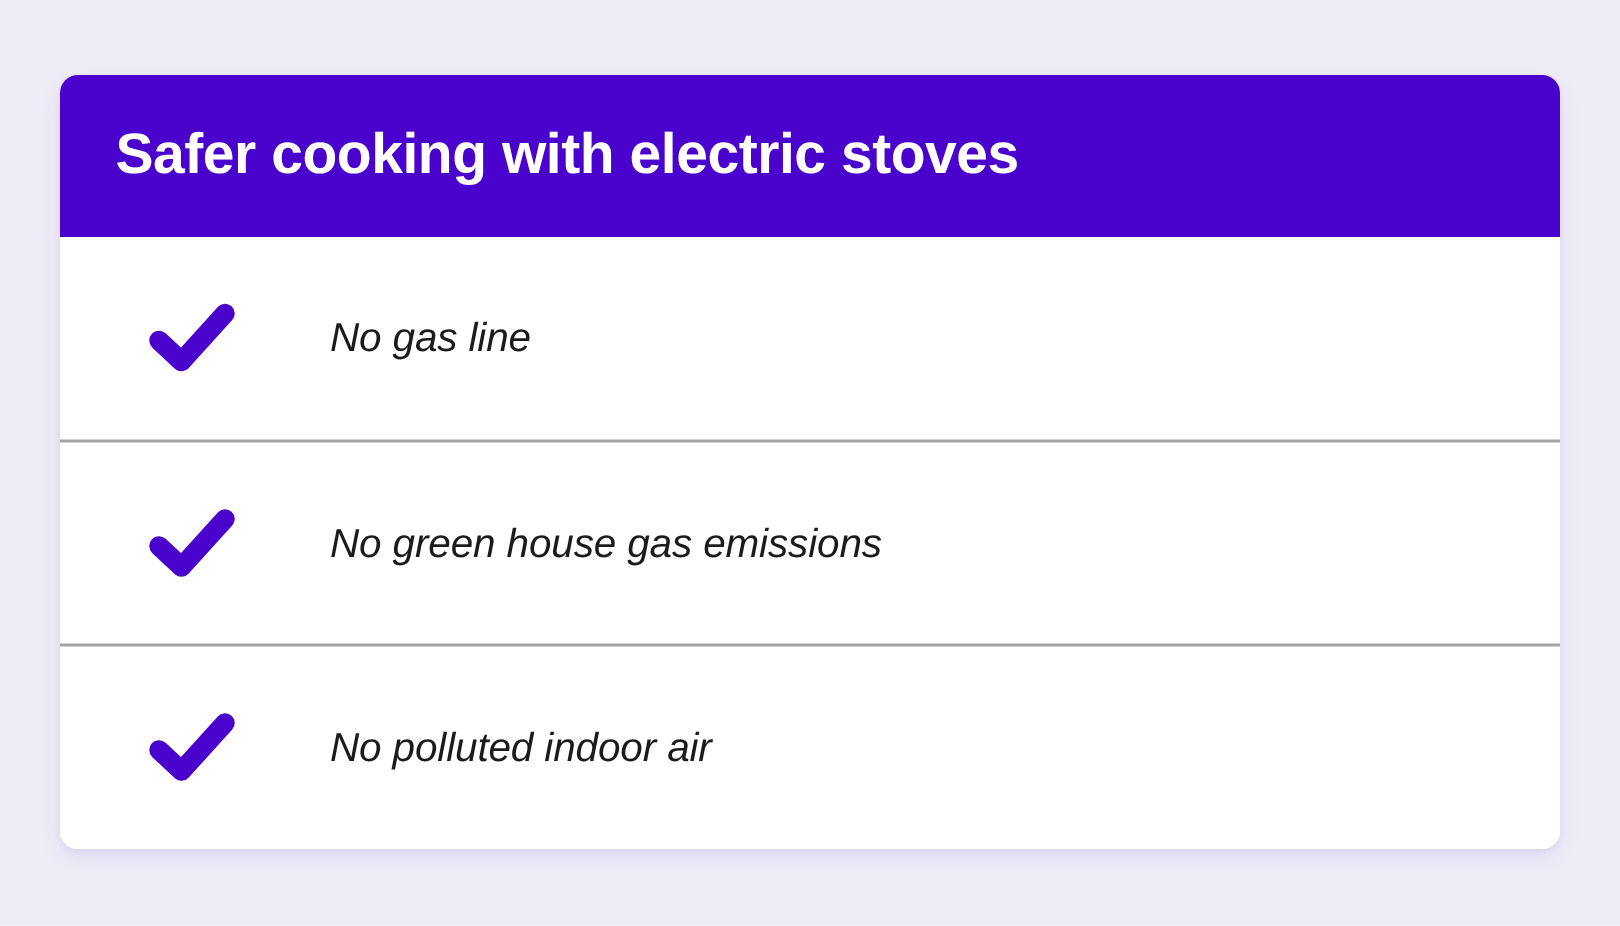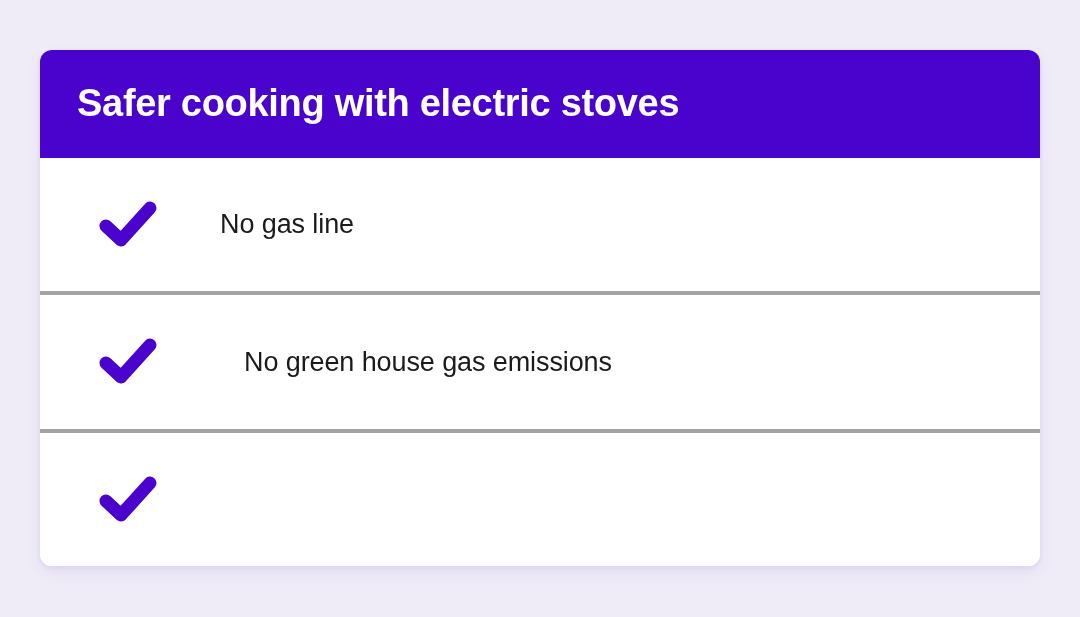--- a/index.html
+++ b/index.html
@@ -64,24 +64,24 @@
     flex-direction: column;
     background: #ffffff;
   }
   .benefit-row {
     flex: 1 1 0;
     display: flex;
     align-items: center;
     box-sizing: border-box;
     background: #ffffff;
     position: relative;
+    font-style: italic;
   }
   .benefit-row + .benefit-row {
-    border-top: 4px solid #a3a3a3;
-    gap: 24px;
+    border-top: 2px solid #a3a3a3;
   }
 
   .check-cell {
     flex: 0 0 180px;
     display: flex;
     align-items: center;
     justify-content: flex-start;
     padding-left: 59px;
     box-sizing: border-box;
   }
@@ -131,17 +131,18 @@
         <div class="benefit-label">No green house gas emissions</div>
       </div>
 
 
       <div class="benefit-row">
         <div class="check-cell">
           <svg class="check-icon" viewBox="0 0 58 47" aria-hidden="true">
             <path d="M7 25 L22 39 L51 7" fill="none" stroke="#4a03cc" stroke-width="13" stroke-linecap="round" stroke-linejoin="round"></path>
           </svg>
         </div>
+        <div class="benefit-label">No polluted indoor air</div>
       </div>
 
     </div>
   </div>
 </div>
 
 </body></html>

